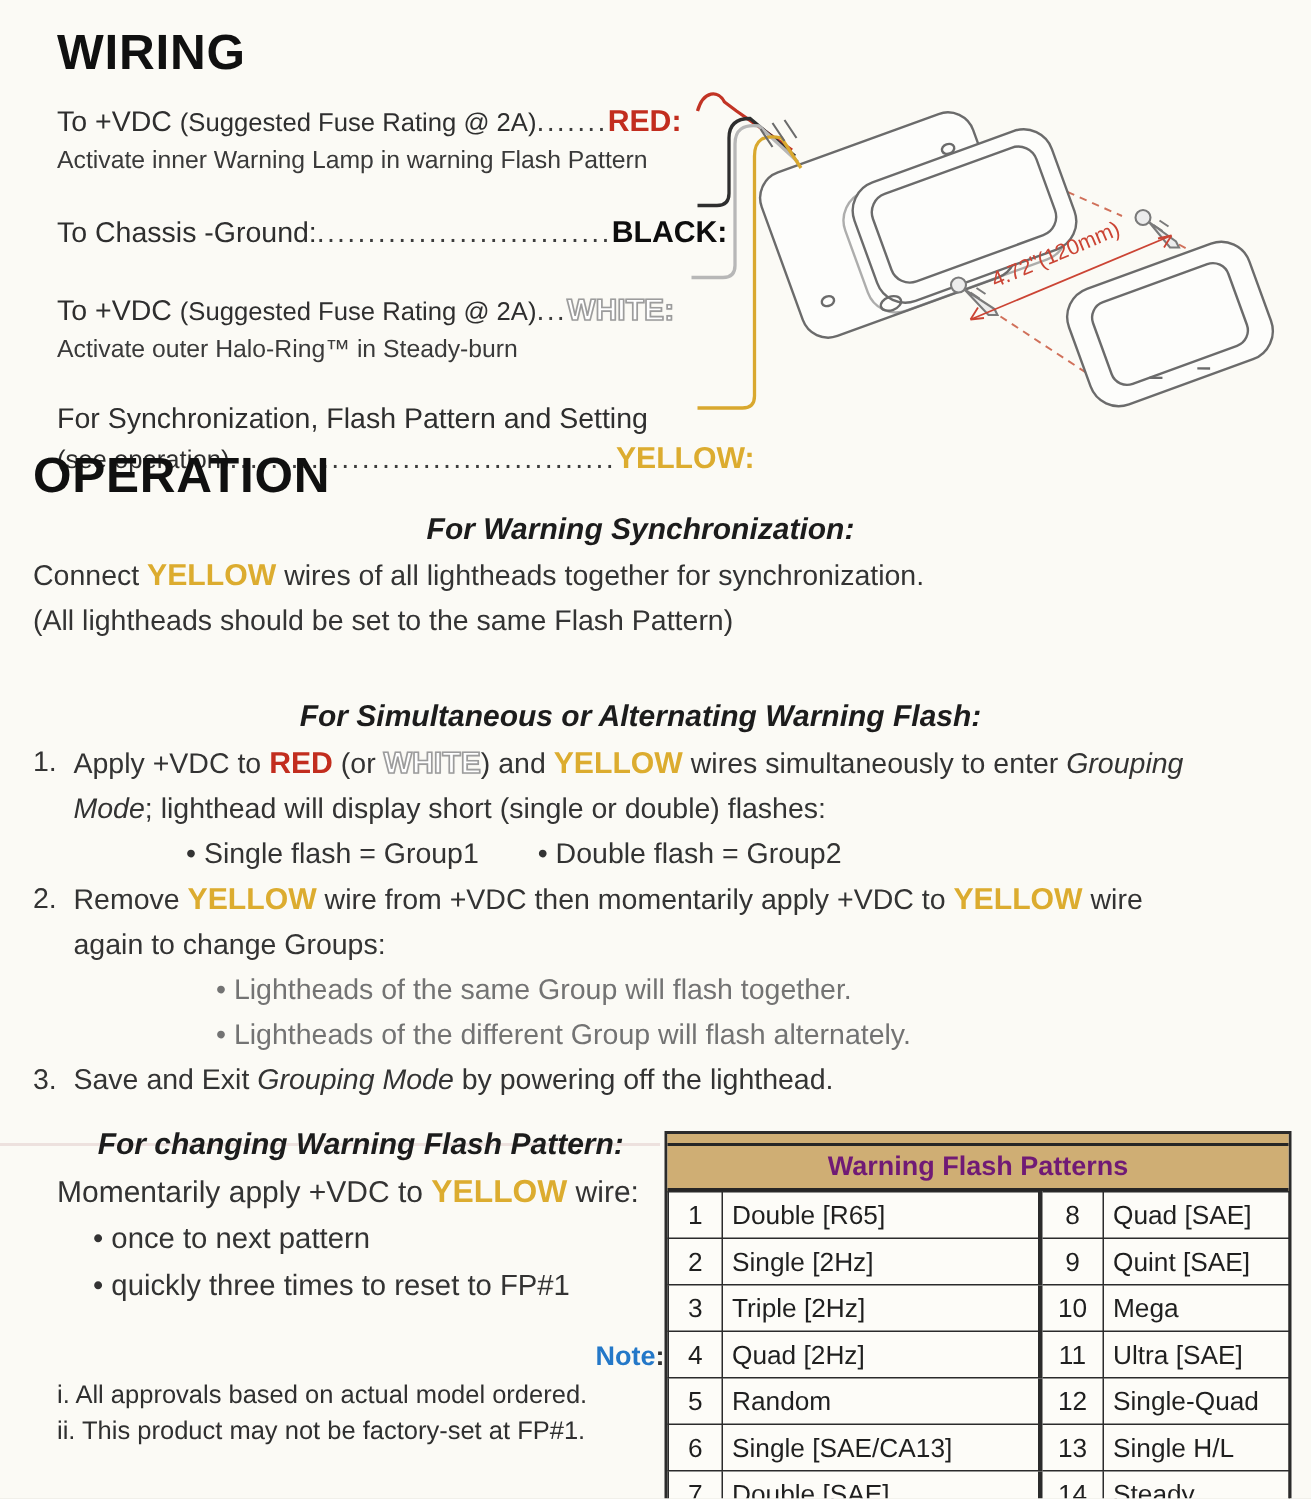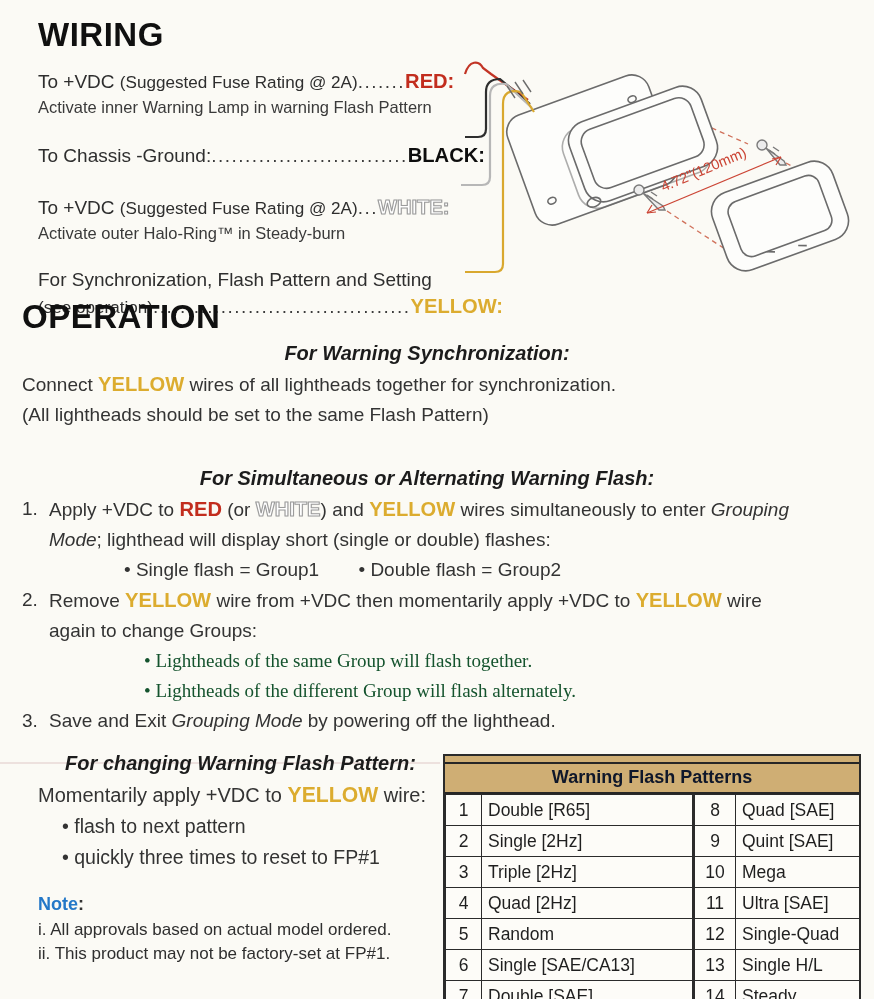--- a/index.html
+++ b/index.html
@@ -33,35 +33,35 @@
   
   .operation{position:absolute;left:22px;top:298px;width:810px;}
   .op-sub{font-size:20px;font-weight:700;font-style:italic;color:#1c1c1c;margin:6px 0 4px 0;text-align:center;}
   .op-line{font-size:19px;line-height:30px;margin:0;color:#333;}
   .mt-lg{margin-top:37px;}
   .op-item{display:flex;font-size:19px;line-height:30px;color:#333;margin:0;}
   .op-num{flex:0 0 27px;}
   .op-text{flex:1;}
   .group-bullets{font-size:19px;line-height:30px;margin:0;padding-left:102px;color:#333;}
   .group-bullets span{margin-right:34px;text-align:right;}
-  .item-bullet{font-size:19px;line-height:30px;margin:0;padding-left:122px;color:#14532d;font-family:Liberation Serif, serif;}
+  .item-bullet{font-size:19px;line-height:30px;margin:0;padding-left:122px;color:#737373;}
 
   
   .changing{position:absolute;left:38px;top:746px;width:405px;}
   .chg-line{font-size:20px;line-height:32px;margin:0;color:#333;}
   .chg-bullet{font-size:19.5px;line-height:31px;margin:0;padding-left:24px;color:#333;}
   .note{position:absolute;left:38px;top:894px;width:405px;}
-  .note-label{font-size:18px;margin:0 0 3px 0;}
+  .note-label{font-size:18px;margin:0 0 3px 0;text-align:right;}
   .note-item{font-size:17px;line-height:24px;margin:0;color:#2f2f2f;}
 
   
   .ptable{position:absolute;left:443px;top:754px;width:414px;border:2px solid #2b2b2b;background:#fdfcf8;}
   .pt-strip{height:6px;background:#cfae74;border-bottom:2px solid #262626;}
   .pt-header{background:#cfae74;border-bottom:2px solid #262626;text-align:center;
-             font-size:18px;font-weight:700;color:#0f172a;padding:3px 0 4px 0;}
+             font-size:18px;font-weight:700;color:#701a75;padding:3px 0 4px 0;}
   .ptable table{border-collapse:collapse;width:100%;table-layout:fixed;}
   .ptable td{border:1.5px solid #2b2b2b;font-size:17.5px;color:#1f1f1f;height:26px;padding:2px 6px;}
   .ptable td.num{text-align:center;padding:2px 2px;}
   .ptable col.c-num1{width:36px;} .ptable col.c-lbl1{width:212px;}
   .ptable col.c-num2{width:42px;} .ptable col.c-lbl2{width:124px;}
   .ptable td.sep{border-left-width:3px;}
   .ptable tr td{border-top-width:1.5px;}
 
   .scanline{position:absolute;left:0;top:762px;width:440px;height:2px;background:rgba(205,170,170,0.30);}
 </style>
@@ -178,21 +178,21 @@
       <span class="op-num">3.</span>
       <span class="op-text"><span>Save and Exit </span><span class="s-italic">Grouping Mode</span><span> by powering off the lighthead.</span></span>
     </div>
   </section>
 
   <div class="scanline"></div>
 
   <section class="changing">
     <p class="op-sub">For changing Warning Flash Pattern:</p>
     <p class="chg-line"><span>Momentarily apply +VDC to </span><span class="s-yellow">YELLOW</span><span> wire:</span></p>
-    <p class="chg-bullet">• flash to next pattern</p>
+    <p class="chg-bullet">• once to next pattern</p>
     <p class="chg-bullet">• quickly three times to reset to FP#1</p>
   </section>
 
   <section class="note">
     <p class="note-label"><span class="s-blue">Note</span><span class="s-darkbold">:</span></p>
     <p class="note-item">i.  All approvals based on actual model ordered.</p>
     <p class="note-item">ii. This product may not be factory-set at FP#1.</p>
   </section>
 
   <div class="ptable">

